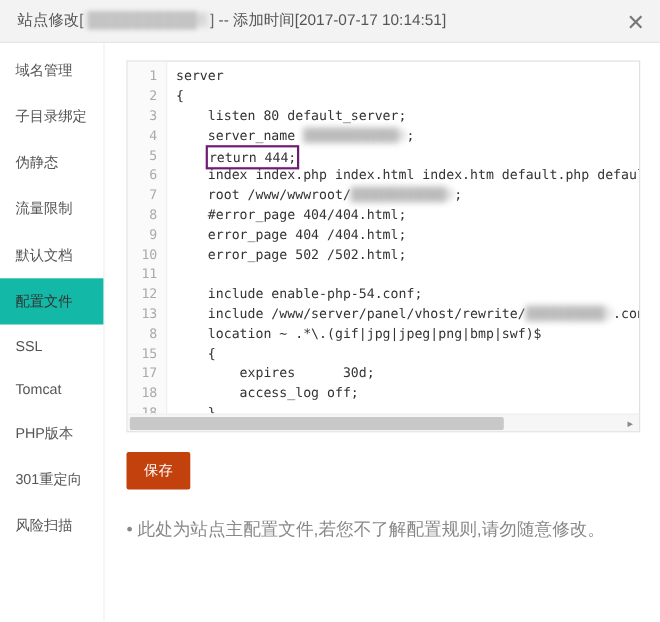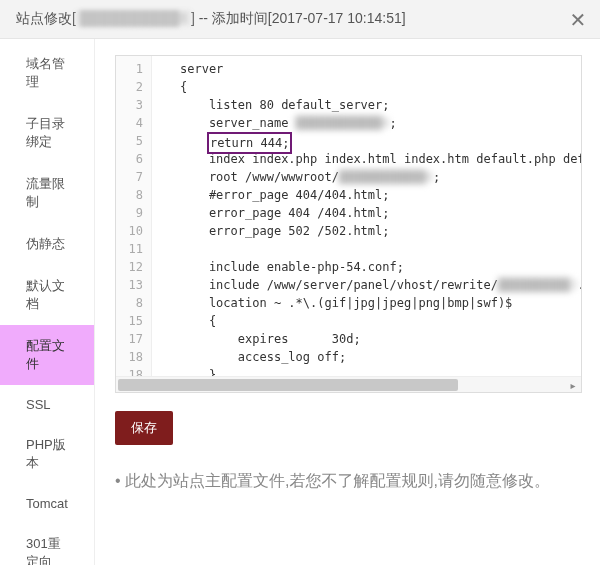--- a/index.html
+++ b/index.html
@@ -4,63 +4,63 @@
   <style>
     * { margin: 0; padding: 0; box-sizing: border-box; }
     body { font-family: "Microsoft YaHei", sans-serif; background: #fff; width: 600px; height: 565px; overflow: hidden; font-size: 13px; color: #333; }
     .modal { width: 100%; height: 100%; display: flex; flex-direction: column; }
     .header { background: #f3f3f3; padding: 10px 16px; display: flex; align-items: center; position: relative; border-bottom: 1px solid #e5e5e5; }
     .header-title { font-size: 14px; color: #555; }
     .blur { color: #c4c4c4; background: #e6e6e6; border-radius: 2px; padding: 0 4px; filter: blur(2px); }
     .close-btn { position: absolute; right: 8px; top: 6px; width: 28px; height: 28px; display: flex; align-items: center; justify-content: center; cursor: pointer; color: #777; font-size: 20px; }
     .body { display: flex; flex: 1; overflow: hidden; }
     .sidebar { width: 95px; border-right: 1px solid #eee; padding-top: 4px; }
-    .sidebar-item { padding: 12px 26px; font-size: 13px; color: #555; cursor: pointer; }
-    .sidebar-item.active { background: #f0abfc; font-weight: 500; color: #333; }
+    .sidebar-item { padding: 12px 14px; font-size: 13px; color: #555; cursor: pointer; }
+    .sidebar-item.active { background: #14b8a6; font-weight: 500; color: #333; }
     .main { flex: 1; padding: 16px 18px 16px 20px; overflow: hidden; }
     .editor { border: 1px solid #ddd; height: 338px; display: flex; flex-direction: column; background: #fff; }
     .editor-content { flex: 1; display: flex; overflow: hidden; font-family: Consolas, Monaco, monospace; font-size: 12px; line-height: 18px; }
     .gutter { width: 36px; text-align: right; padding: 4px 8px 4px 0; color: #aaa; border-right: 1px solid #eee; background: #fafafa; user-select: none; }
     .code { flex: 1; padding: 4px 0 4px 8px; white-space: pre; overflow: hidden; color: #333; }
-    .code-line { height: 18px; margin-left: 20px; }
+    .code-line { height: 18px; }
     .code-line.hl { position: relative; }
     .hl-box { display: inline-block; border: 2px solid #701a75; padding: 0 1px; margin-left: -2px; }
     .blurtext { filter: blur(3px); color: #bbb; }
     .scrollbar-h { height: 16px; border-top: 1px solid #eee; background: #f6f6f6; position: relative; }
     .scroll-thumb { position: absolute; left: 2px; top: 2px; height: 12px; width: 340px; background: #c8c8c8; border-radius: 2px; }
     .scroll-arrow { position: absolute; top: 0; width: 16px; height: 16px; display: flex; align-items: center; justify-content: center; font-size: 10px; color: #888; }
     .arrow-r { right: 0; }
-    .btn-save { margin-top: 18px; background: #7f1d1d; color: #fff; border: none; padding: 8px 16px; font-size: 13px; border-radius: 2px; cursor: pointer; }
+    .btn-save { margin-top: 18px; background: #c2410c; color: #fff; border: none; padding: 8px 16px; font-size: 13px; border-radius: 2px; cursor: pointer; }
     .note { margin-top: 26px; font-size: 16px; color: #888; }
     .note::before { content: "• "; color: #888; }
     .editor-wrap { position: relative; }
   </style>
 </head>
 <body>
 
 <div class="modal">
   <div class="header">
     <span class="header-title">
       <span>站点修改[</span><span class="blur">██████████8</span><span>] -- 添加时间[2017-07-17 10:14:51]</span>
     </span>
     <div class="close-btn">
       <span>✕</span>
     </div>
   </div>
   <div class="body">
     <div class="sidebar" id="sidebar">
         <div class="sidebar-item">域名管理</div>
         <div class="sidebar-item">子目录绑定</div>
+        <div class="sidebar-item">伪静态</div>
         <div class="sidebar-item">流量限制</div>
-        <div class="sidebar-item">伪静态</div>
         <div class="sidebar-item">默认文档</div>
         <div class="sidebar-item active">配置文件</div>
         <div class="sidebar-item">SSL</div>
+        <div class="sidebar-item">Tomcat</div>
         <div class="sidebar-item">PHP版本</div>
-        <div class="sidebar-item">Tomcat</div>
         <div class="sidebar-item">301重定向</div>
         <div class="sidebar-item">风险扫描</div>
       </div>
     <div class="main">
       <div class="editor-wrap">
         <div class="editor">
           <div class="editor-content">
             <div class="gutter" id="gutter">
                 <div>1</div>
                 <div>2</div>

